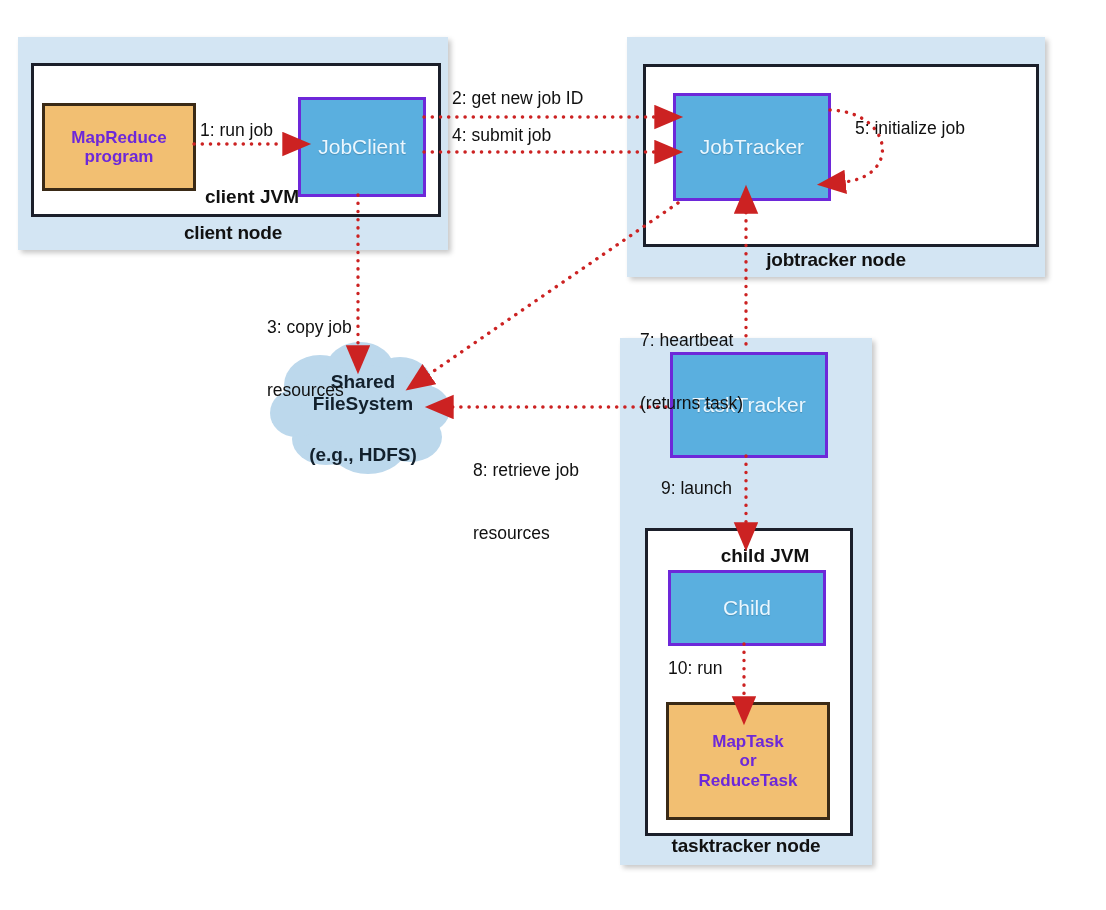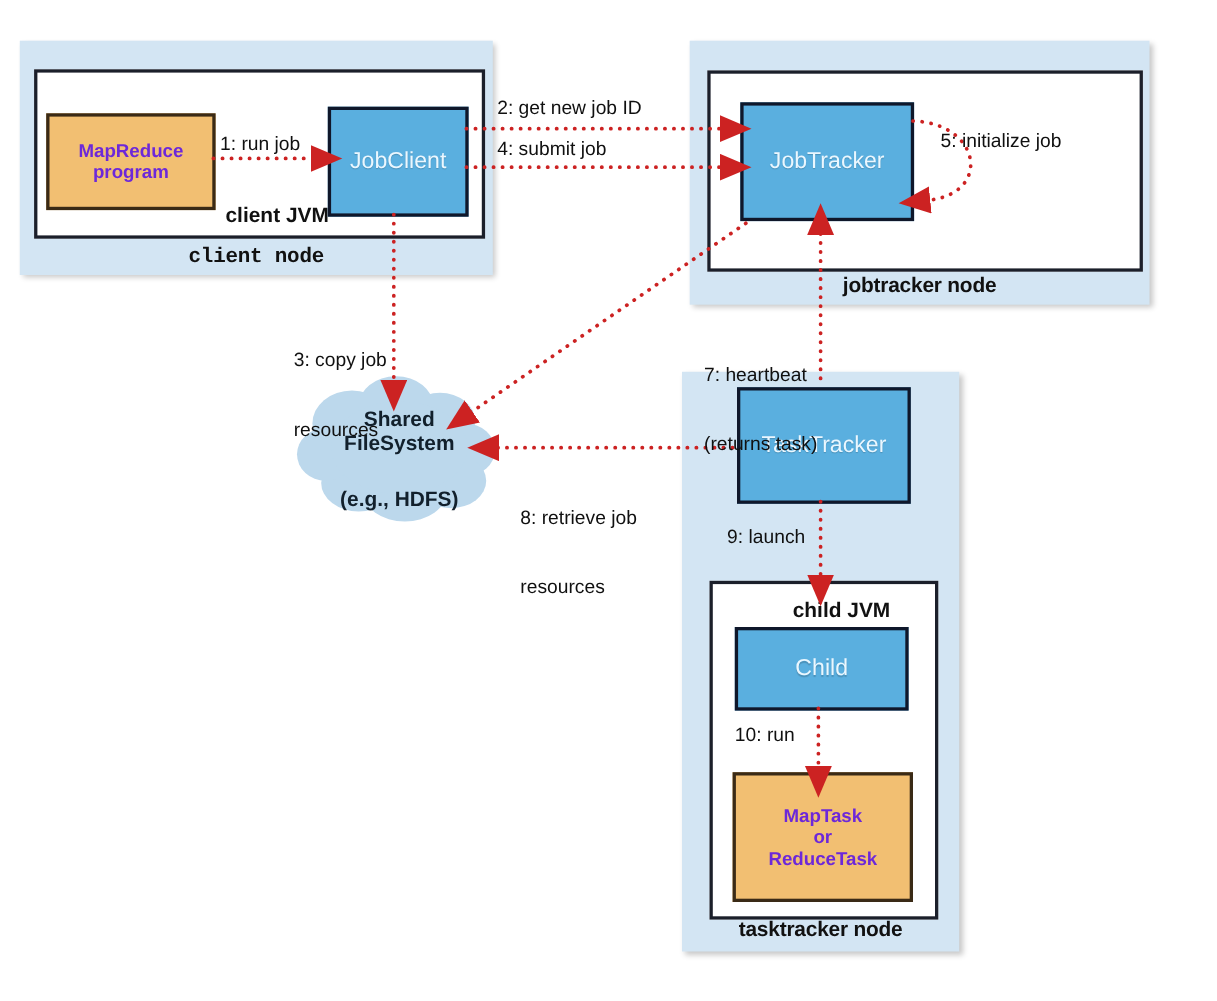--- a/index.html
+++ b/index.html
@@ -65,21 +65,21 @@
     position: absolute;
     display: flex;
     align-items: center;
     justify-content: center;
     text-align: center;
     z-index: 4;
     line-height: 1.12;
   }
   .comp.blue {
     background: #5aafdf;
-    border: 3px solid #0f172a;
+    border: 3px solid #6d28d9;
     color: #eaf7ff;
     font-size: 21px;
     text-shadow: 0 1px 1px rgba(0,0,0,0.18);
   }
   .comp.orange {
     background: #f2bf72;
     border: 3px solid #3a2a16;
     color: #6d28d9;
     font-size: 17px;
     font-weight: bold;
@@ -118,21 +118,21 @@
 
   <svg class="layer under" viewBox="0 0 1106 910">
     <defs>
       <marker id="ah" markerWidth="10" markerHeight="10" refX="1" refY="4" orient="auto" markerUnits="strokeWidth">
         <path d="M0,0 L9,4 L0,8 Z" fill="#cc2222"></path>
       </marker>
     </defs>
   </svg>
 
   <div class="node-box" style="left:18px; top:37px; width:430px; height:213px;">
-    <div class="node-label" style="bottom:6px;font-family:Liberation Mono, monospace;">client node</div>
+    <div class="node-label" style="bottom:6px;">client node</div>
   </div>
 
   <div class="white-box" style="left:31px; top:63px; width:404px; height:148px;">
     <div class="white-label" style="bottom:6px;">client JVM</div>
   </div>
 
   <div class="comp orange" style="left:42px; top:103px; width:148px; height:82px;">
     <span>
       <span style="display:block;">MapReduce</span>
         <span style="display:block;">program</span>

